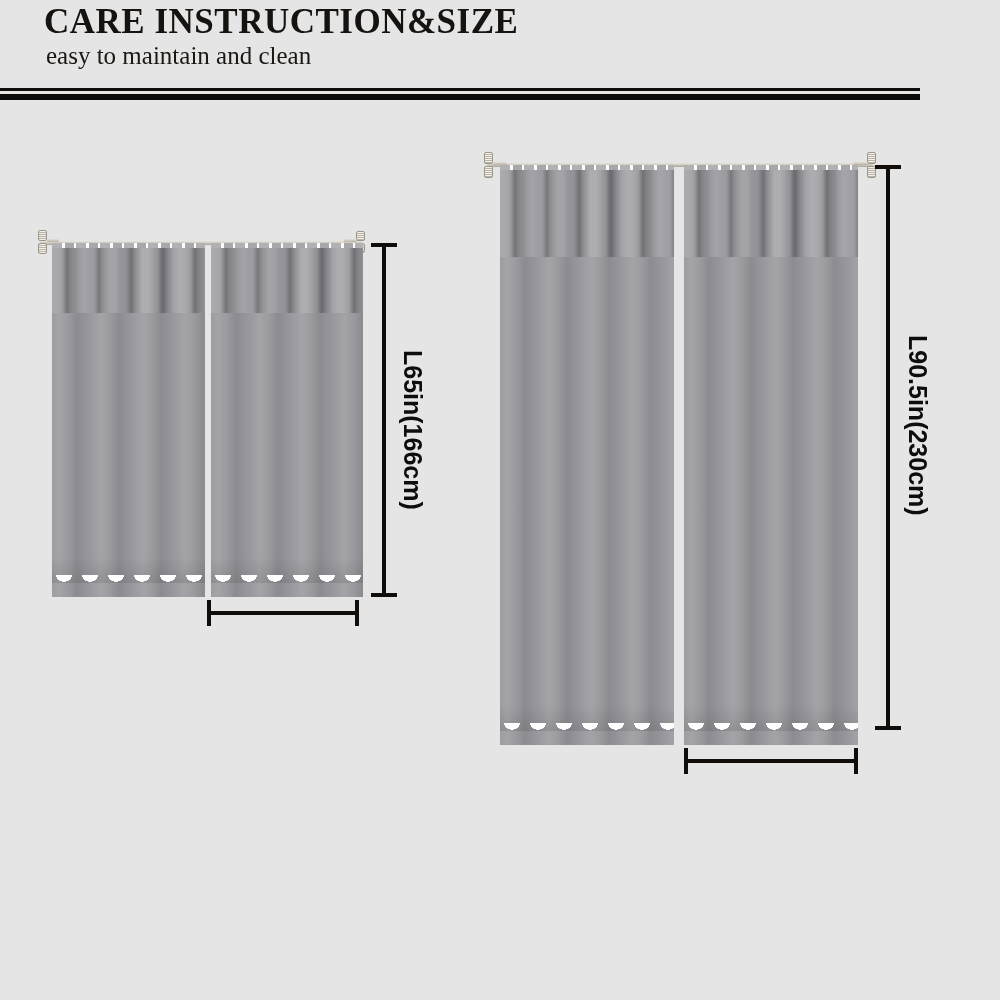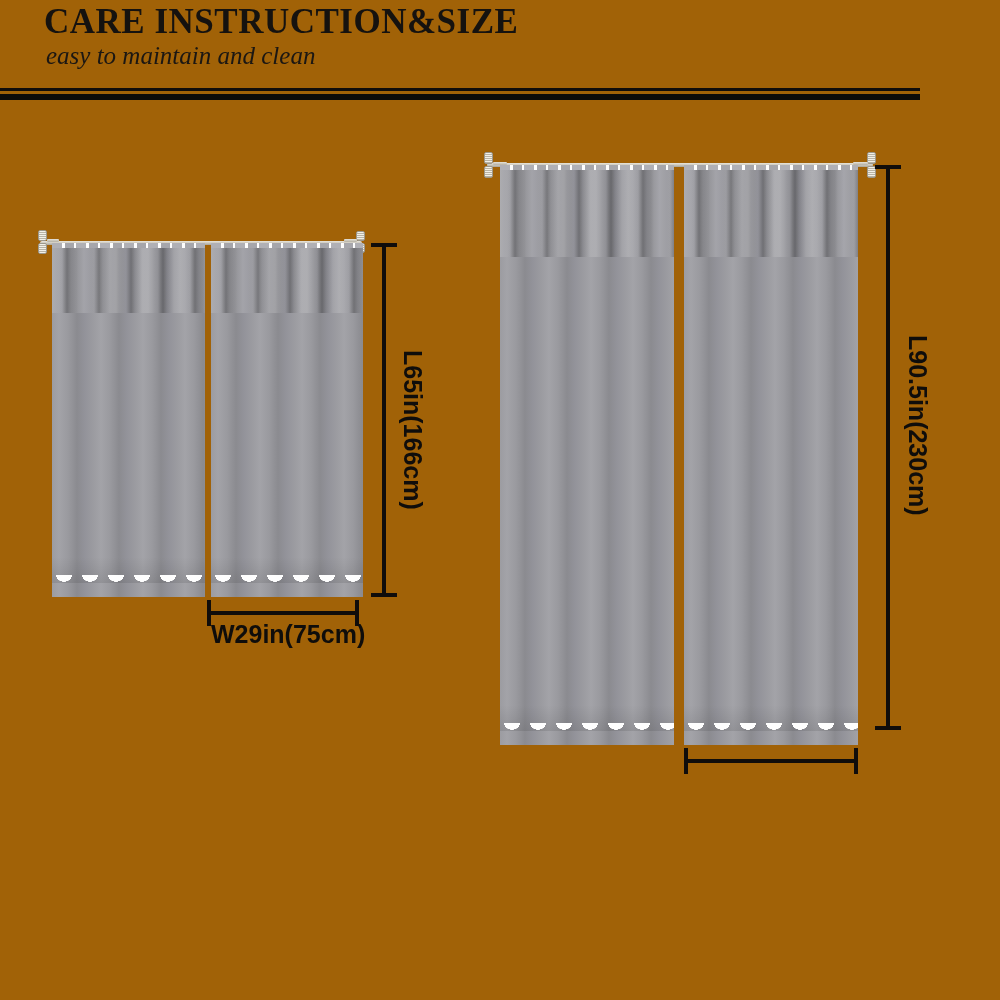--- a/index.html
+++ b/index.html
@@ -4,21 +4,21 @@
 <style>
   html, body {
     margin: 0;
     padding: 0;
     background: #ffffff;
   }
   #page {
     position: relative;
     width: 1000px;
     height: 1000px;
-    background: #a16207;
+    background: #e5e5e5;
     overflow: hidden;
     font-family: "Liberation Sans", sans-serif;
   }
 
   
   #header-title {
     position: absolute;
     left: 44px;
     top: 2px;
     font-family: "Liberation Serif", serif;
@@ -30,21 +30,20 @@
   }
   #header-subtitle {
     position: absolute;
     left: 46px;
     top: 42px;
     font-family: "Liberation Serif", serif;
     font-size: 25px;
     font-weight: 400;
     color: #1b1713;
     white-space: nowrap;
-    font-style: italic;
   }
   #divider {
     position: absolute;
     left: 0px;
     top: 88px;
     width: 920px;
     height: 12px;
   }
   #divider .rule-thin {
     position: absolute;
@@ -270,21 +269,20 @@
       <div class="shaft"></div>
       <div class="cap bottom"></div>
     </div>
     <div class="dim-label-v" style="left:398px; top:350px;">L65in(166cm)</div>
 
     <div class="dim-h" style="left:207px; top:600px; width:152px; height:26px;">
       <div class="cap left"></div>
       <div class="shaft"></div>
       <div class="cap right"></div>
     </div>
-    <div class="dim-label-h" style="left:211px; top:620px;">W29in(75cm)</div>
   </div>
 
   <div class="curtain-set" id="set-large" style="left:0px; top:0px; width:1000px; height:800px;">
 
     <div class="rod" style="left:487px; top:163px; width:386px;"></div>
 
     <div class="finial" style="left:484px; top:152px; width:24px; height:28px;">
       <div class="knob" style="left:0px; top:0px; height:12px;"></div>
       <div class="knob" style="left:0px; top:14px; height:12px;"></div>
       <div class="neck" style="left:9px; top:10px; width:14px;"></div>

